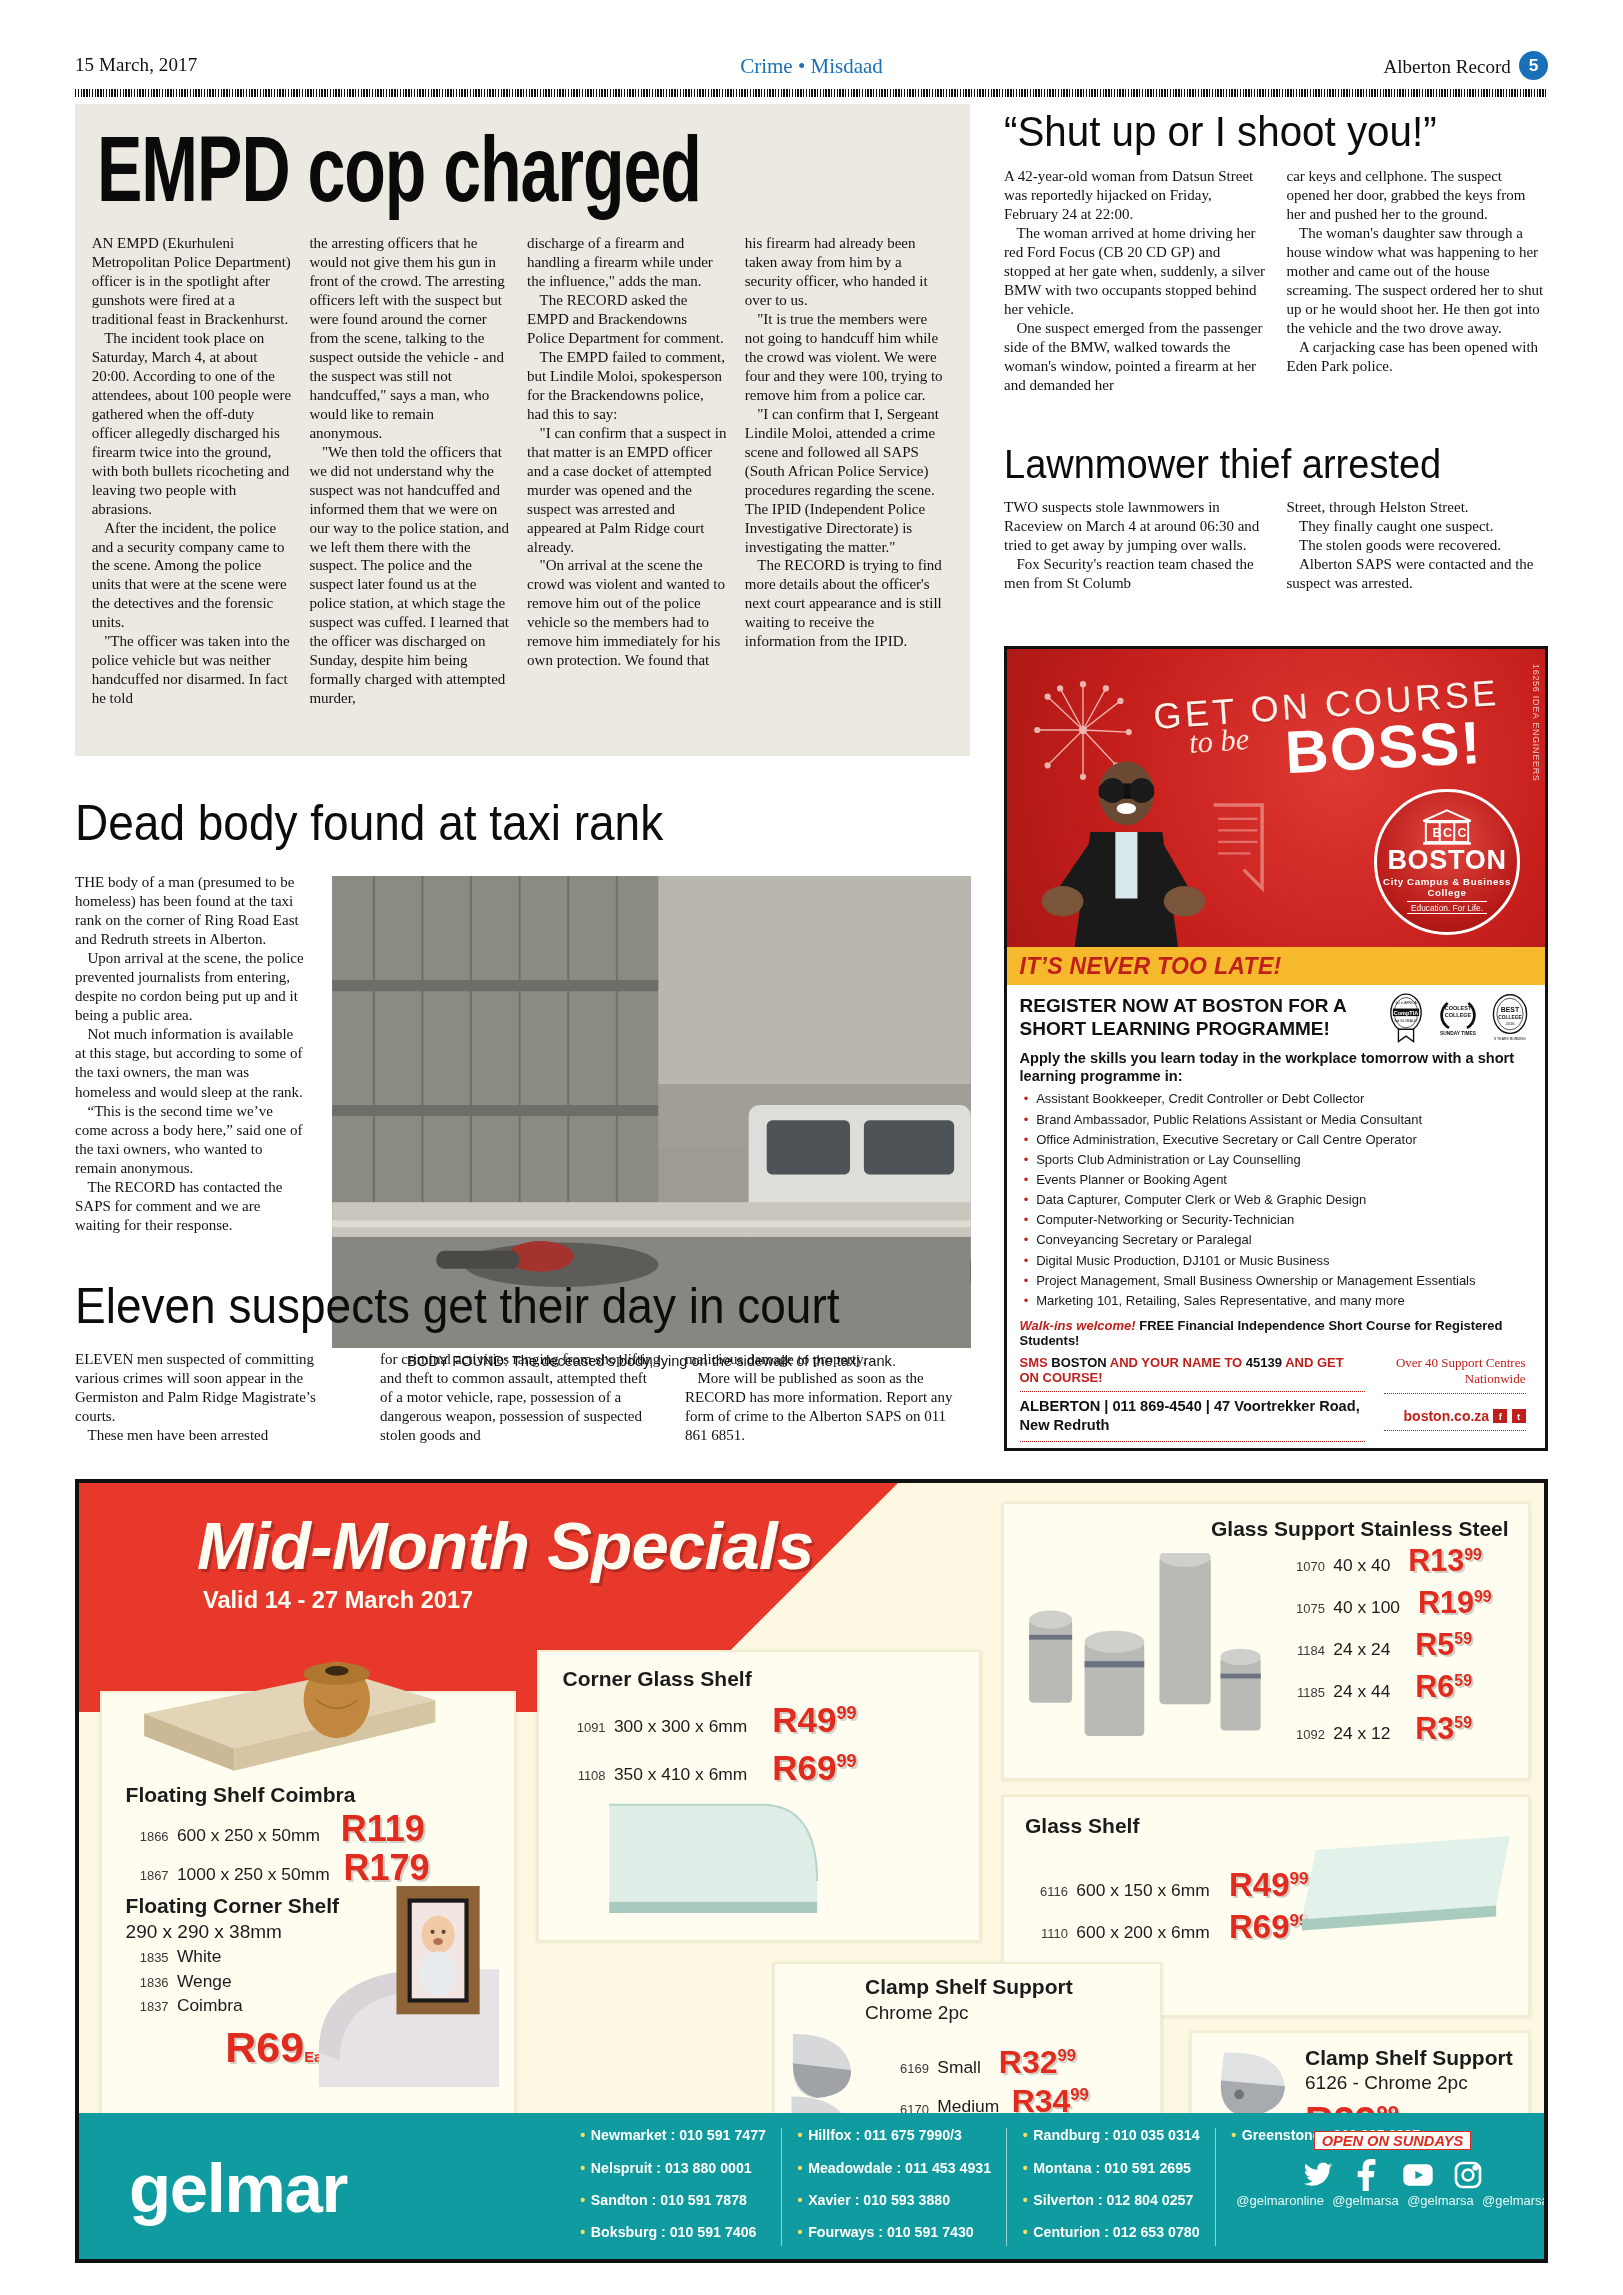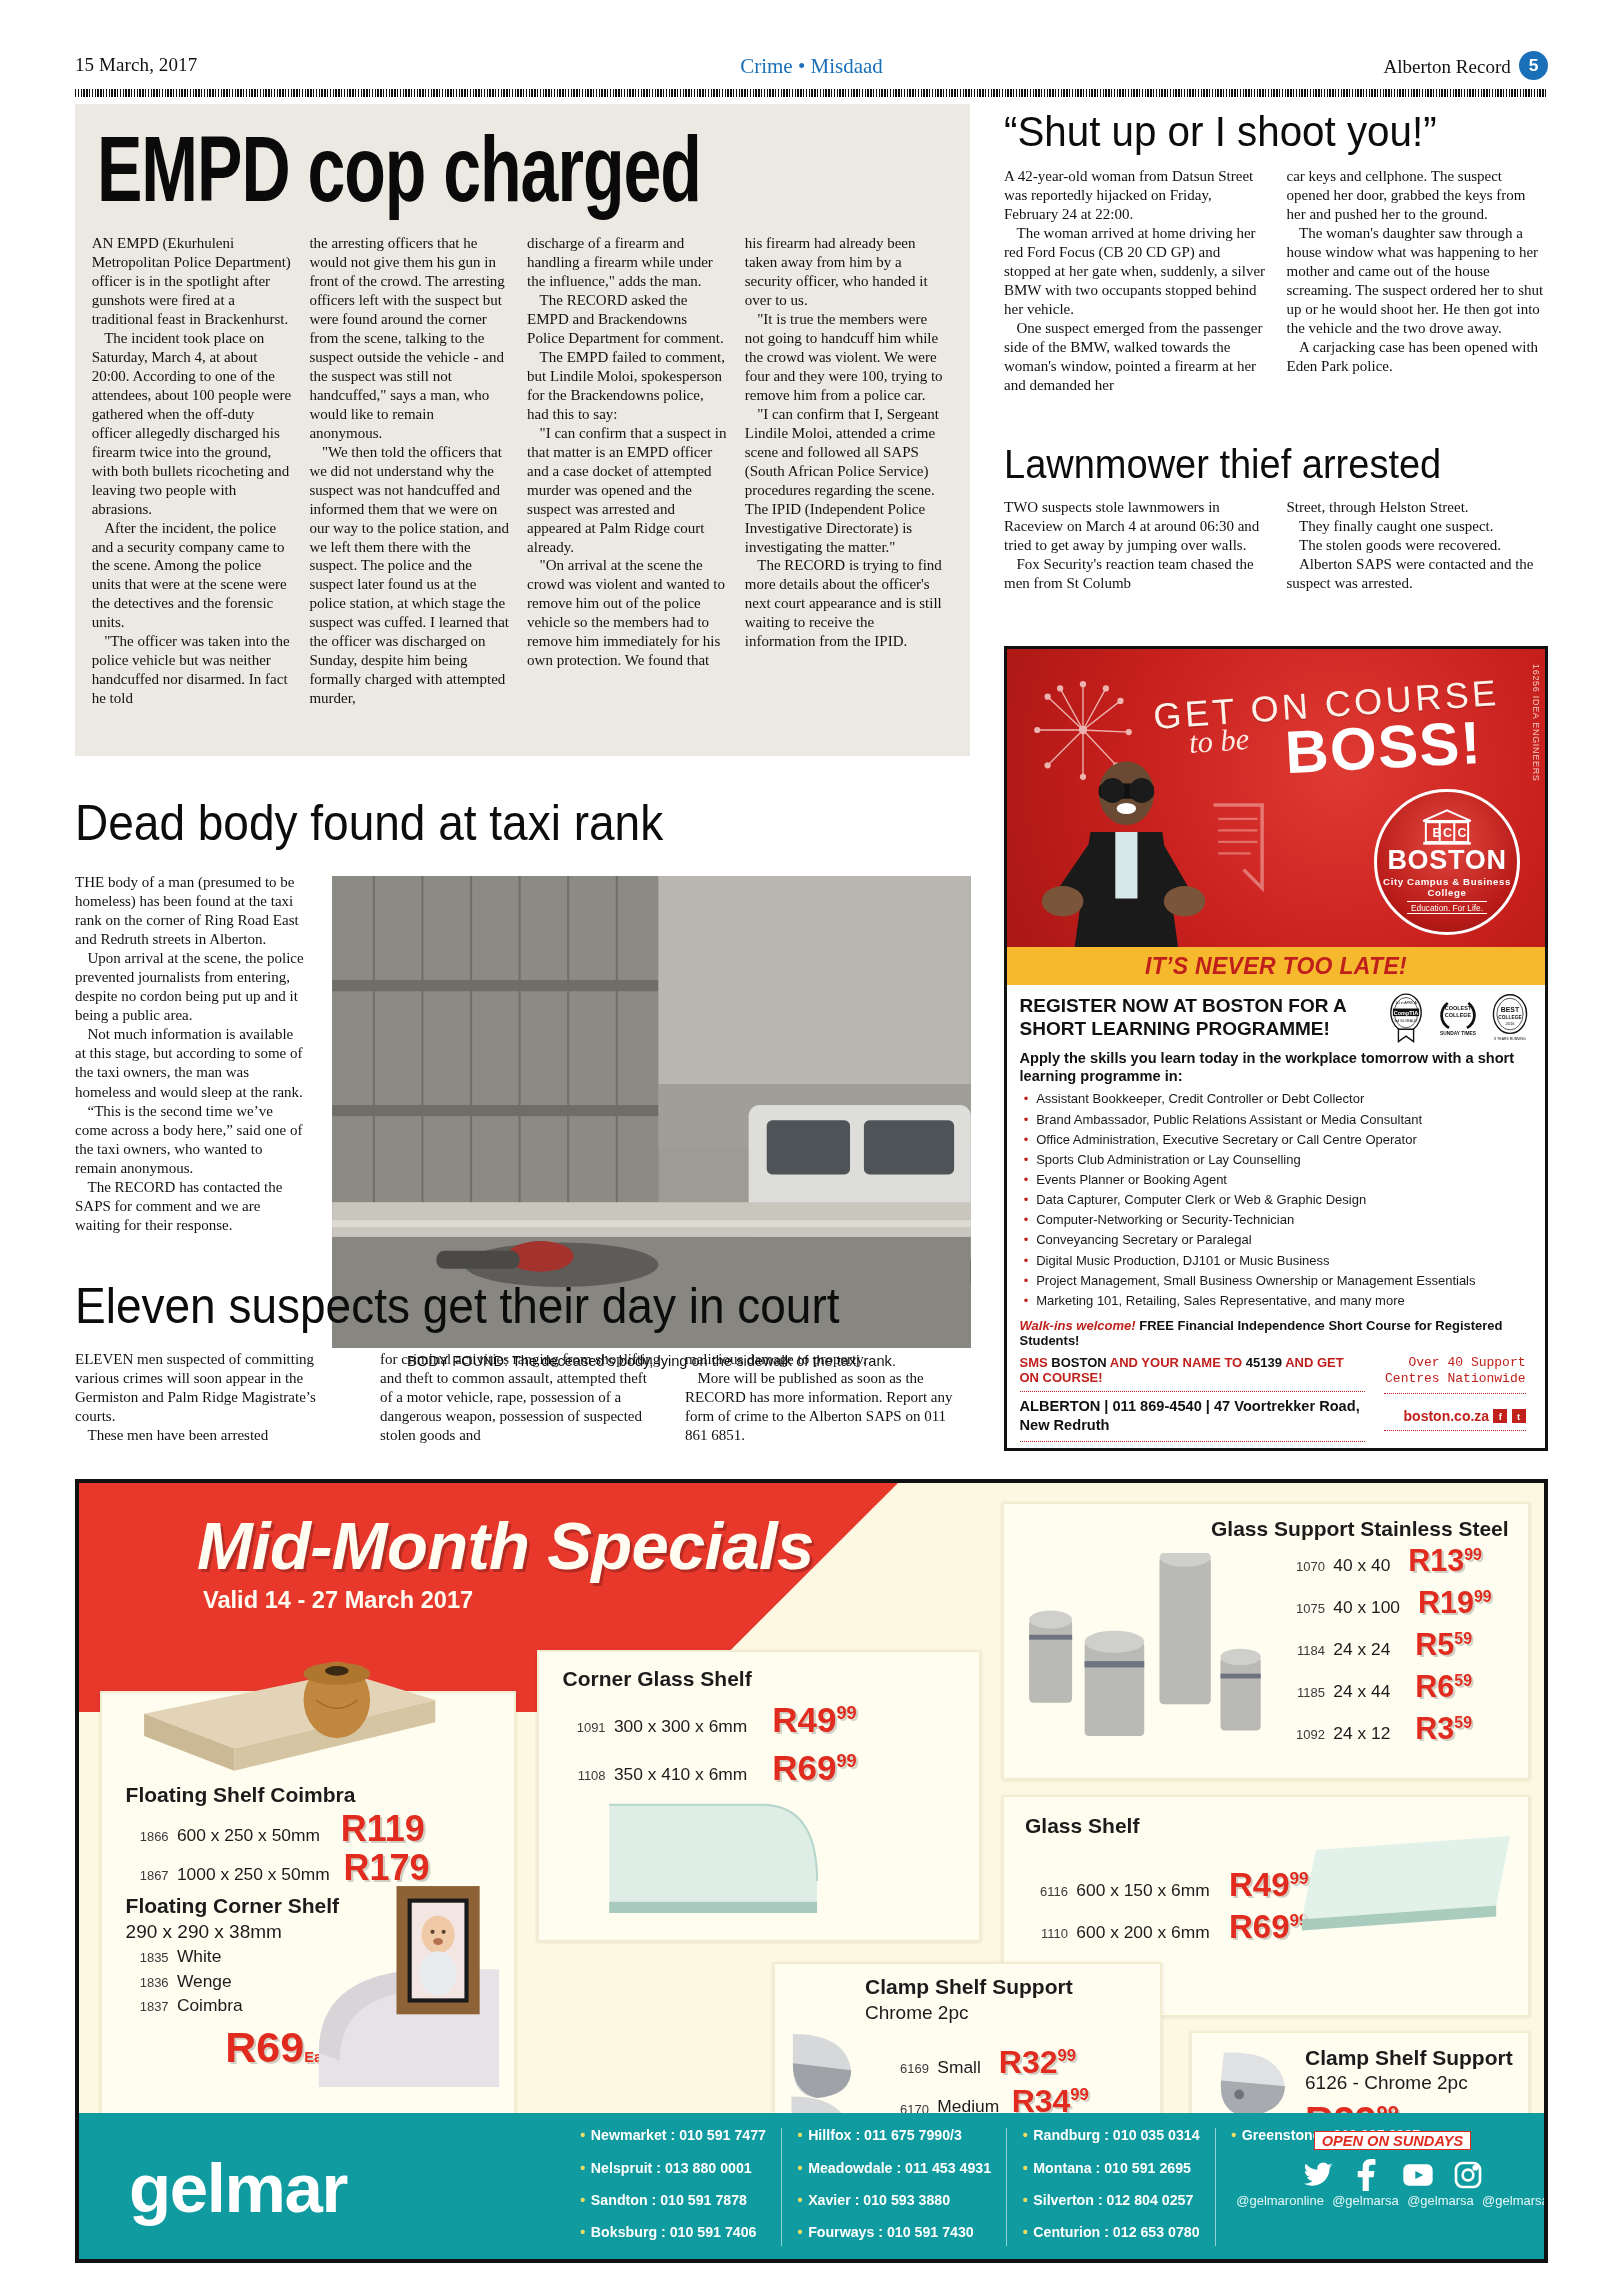--- a/index.html
+++ b/index.html
@@ -107,21 +107,21 @@
   .boston-logo .b-sub { font-family:"Liberation Sans",sans-serif; font-weight:bold; font-size:9.7px; letter-spacing:0.6px; margin-top:2.1px;}
   .boston-logo .b-tag { font-family:"Liberation Sans",sans-serif; font-size:8.3px; margin-top:2.8px; border-top:0.7px solid #fff; border-bottom:0.7px solid #fff; padding:0.7px 4.2px;}
   .hero-credit {
     position:absolute; right:4.2px; top:15.3px; font-family:"Liberation Sans",sans-serif;
     font-size:9px; color:#f2c9c4; letter-spacing:0.7px;
     writing-mode:vertical-rl;
   }
   .boston-banner {
     background:#f6b82c; padding:5.6px 12.5px;
     font-family:"Liberation Sans",sans-serif; font-weight:bold; font-style:italic;
-    font-size:23px; color:#c0201c; letter-spacing:0.3px;text-align:center;
+    font-size:23px; color:#c0201c; letter-spacing:0.3px;
   }
   .boston-body { padding:9.7px 12.5px 5.6px 12.5px; position:relative; }
   .b-register {
     font-family:"Liberation Sans",sans-serif; font-weight:bold; font-size:19px; line-height:1.2;
     color:#111; width:361px;
   }
   .b-badges { position:absolute; right:12.5px; top:7px; display:flex; gap:5.6px; align-items:flex-start;}
   .badge { width:46px; height:51px; }
   .b-apply {
     font-family:"Liberation Sans",sans-serif; font-weight:bold; font-size:14.6px; line-height:1.25;
@@ -135,21 +135,21 @@
   .b-list li:before { content:"•"; position:absolute; left:4.2px; color:#c0201c; font-size:13px; }
   .b-walkin { margin-top:7px; font-family:"Liberation Sans",sans-serif; font-size:13px; font-weight:bold; color:#111; }
   .b-walkin em { color:#c0201c; font-style:italic; }
   .b-contact { display:flex; margin-top:7px; }
   .b-contact-left { width:355px; padding-right:9.7px; }
   .b-contact-right { width:151px; padding-left:9.7px; text-align:right; }
   .b-sms { font-family:"Liberation Sans",sans-serif; font-weight:bold; font-size:13px; color:#c0201c; }
   .b-sms b { color:#111; }
   .b-dots { border-bottom:1.4px dotted #c0201c; margin:5.6px 0 5.6px 0; }
   .b-alberton { font-family:"Liberation Sans",sans-serif; font-weight:bold; font-size:14.6px; color:#111; line-height:1.3;}
-  .b-over40 { font-family:Liberation Mono, monospace; font-size:13px; color:#c0201c; line-height:1.25; }
+  .b-over40 { font-family:Liberation Serif, serif; font-size:13px; color:#c0201c; line-height:1.25; }
   .b-url { font-family:"Liberation Sans",sans-serif; font-weight:bold; font-size:14px; color:#c0201c; margin-top:14px; display:flex; gap:4.2px; justify-content:flex-end; align-items:center;}
   .soc { width:14px; height:14px; background:#c0201c; color:#fff; font-size:9.7px; display:flex; align-items:center; justify-content:center; font-family:"Liberation Sans",sans-serif;}
 
   
   .dead-block { position:absolute; left:75px; top:798px; width:895px; }
   .big-headline {
     font-family:"Liberation Sans", sans-serif;
     font-size:50px; line-height:1.0; color:#0c0c0c; white-space:nowrap;
     transform: scaleX(0.92); transform-origin:left top;
   }

